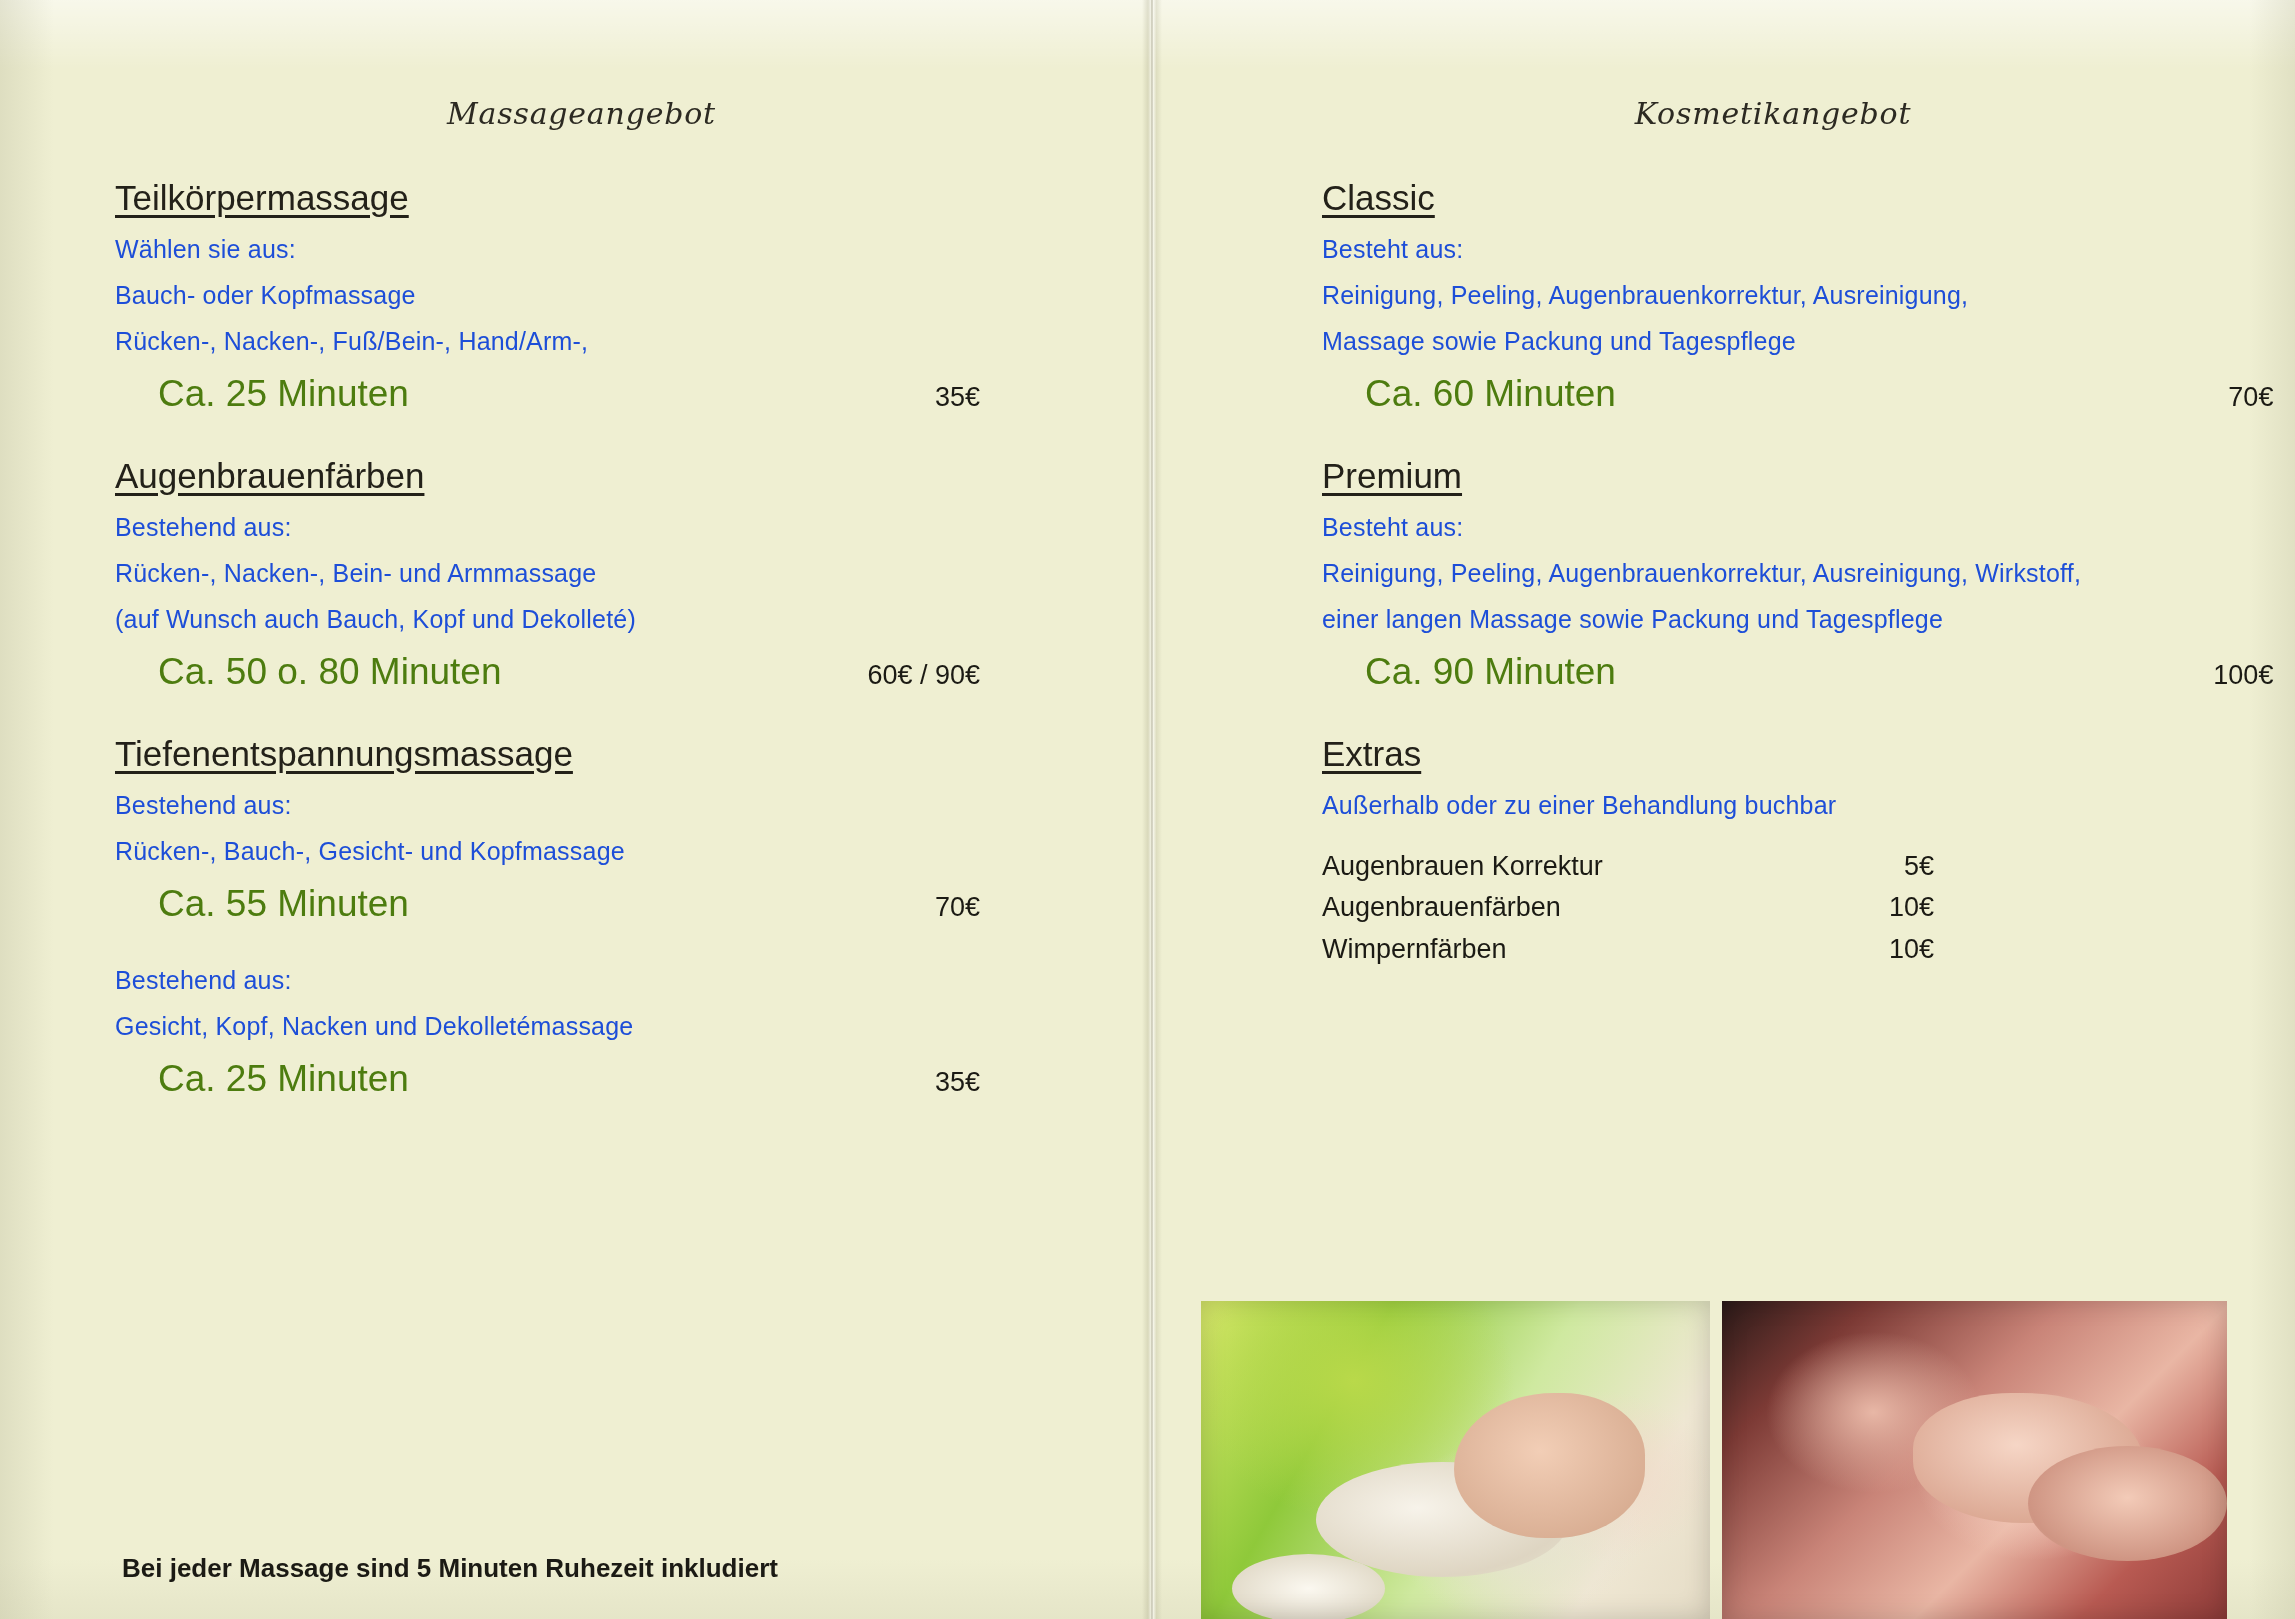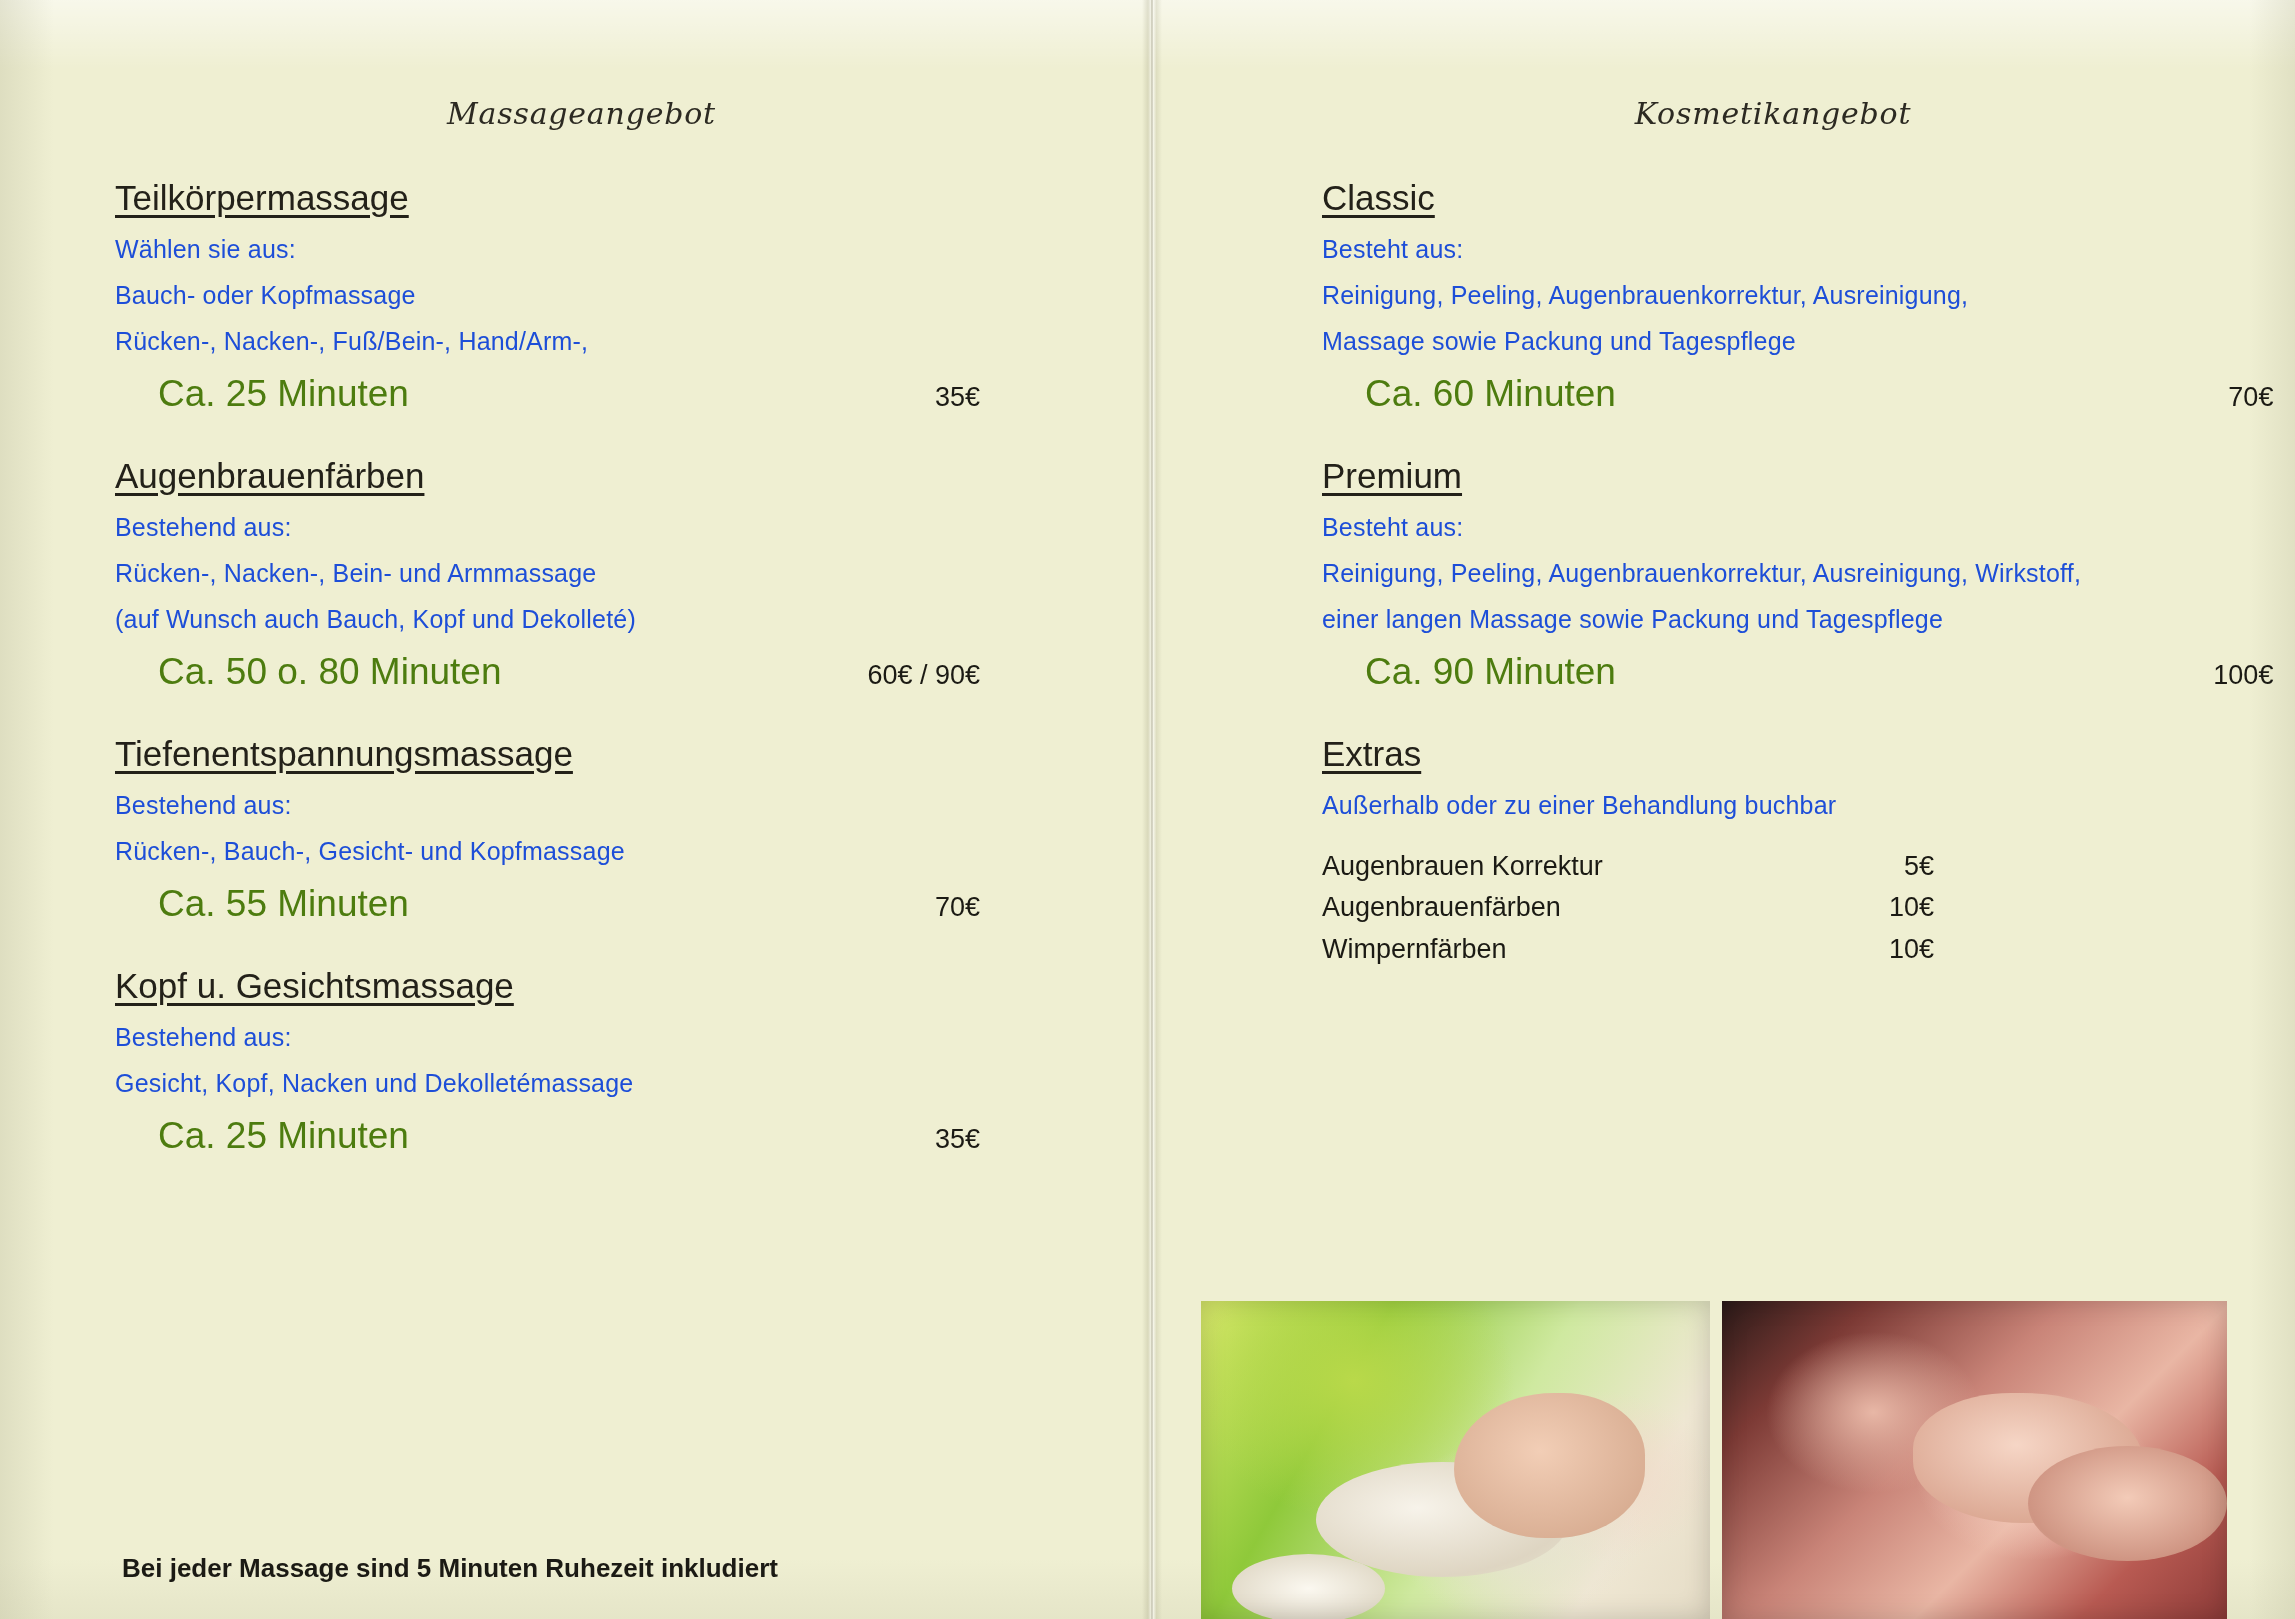--- a/index.html
+++ b/index.html
@@ -244,21 +244,20 @@
       <div class="sec-head">Tiefenentspannungsmassage</div>
       <div class="sec-line">Bestehend aus:</div>
       <div class="sec-line">Rücken-, Bauch-, Gesicht- und Kopfmassage</div>
       <div class="price-row">
         <span class="dur">Ca. 55 Minuten</span>
         <span class="price">70€</span>
       </div>
     </div>
 
     <div class="section">
-      <div class="sec-head">Kopf u. Gesichtsmassage</div>
       <div class="sec-line">Bestehend aus:</div>
       <div class="sec-line">Gesicht, Kopf, Nacken und Dekolletémassage</div>
       <div class="price-row">
         <span class="dur">Ca. 25 Minuten</span>
         <span class="price">35€</span>
       </div>
     </div>
   </div>
 
   <div class="footnote">Bei jeder Massage sind 5 Minuten Ruhezeit inkludiert</div>

